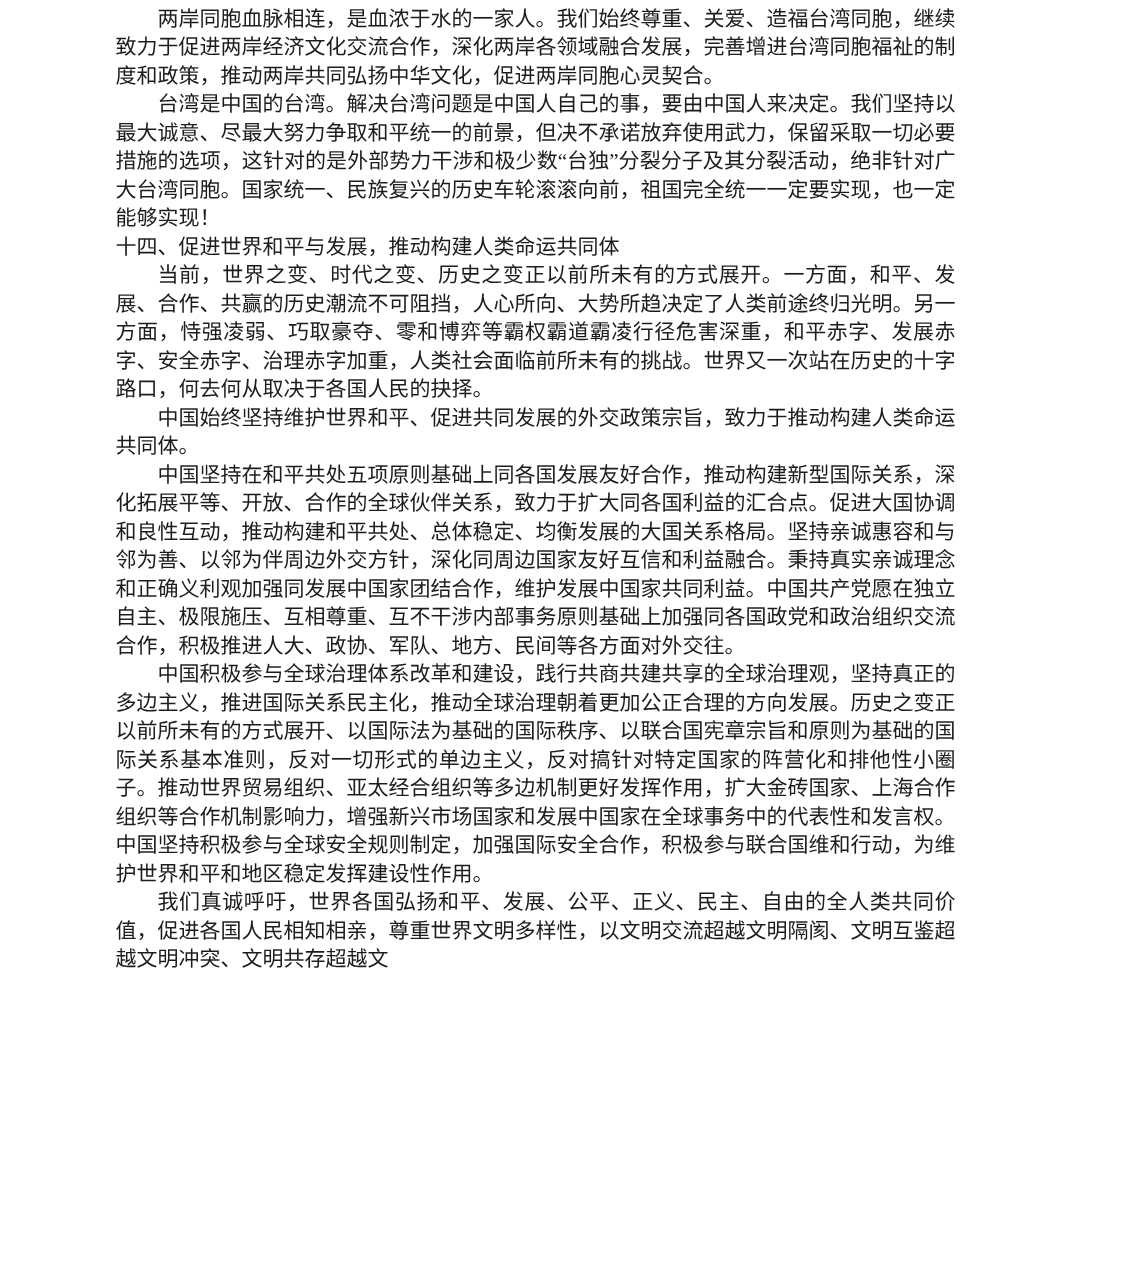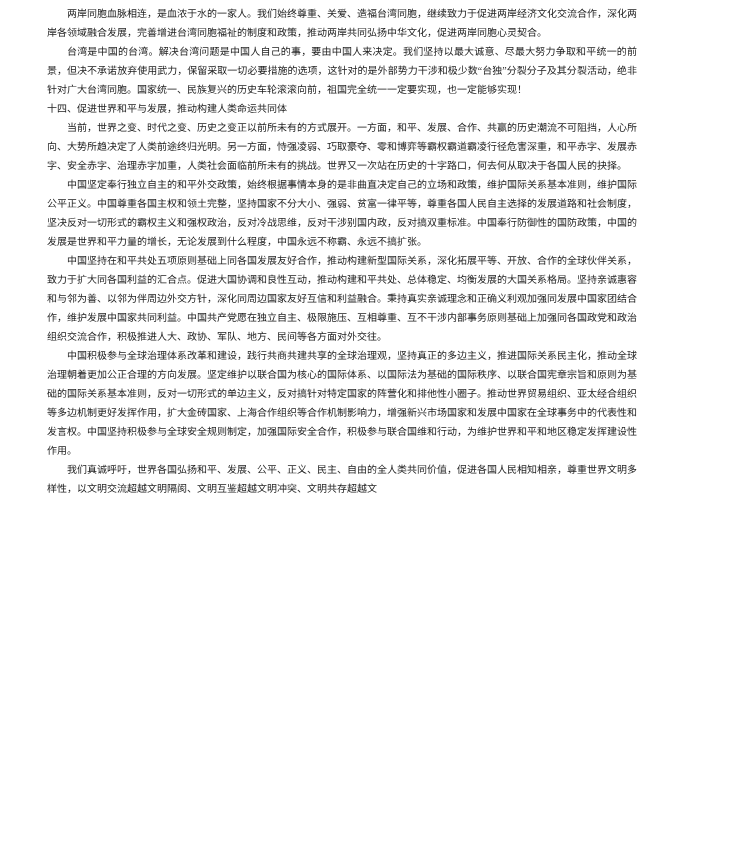--- a/index.html
+++ b/index.html
@@ -7,23 +7,23 @@
     padding: 0;
     background: #ffffff;
   }
   .page {
     position: relative;
     width: 750px;
     height: 853px;
     box-sizing: border-box;
     background: #ffffff;
     overflow: hidden;
-    padding: 4px 113px 0 47px;
+    padding: 4px 113px 0 77px;
     font-family: "Liberation Serif", "DejaVu Serif", serif;
-    font-size: 10px;
+    font-size: 14px;
     line-height: 19px;
     color: #1c1c1c;
   }
   .para {
     margin: 0;
     text-align: justify;
     text-justify: inter-ideograph;
     word-break: break-all;
   }
   .para.indent {
@@ -38,17 +38,17 @@
   }
 </style>
 </head>
 <body>
 
 <div class="page">
   <p class="para indent">两岸同胞血脉相连，是血浓于水的一家人。我们始终尊重、关爱、造福台湾同胞，继续致力于促进两岸经济文化交流合作，深化两岸各领域融合发展，完善增进台湾同胞福祉的制度和政策，推动两岸共同弘扬中华文化，促进两岸同胞心灵契合。</p>
   <p class="para indent">台湾是中国的台湾。解决台湾问题是中国人自己的事，要由中国人来决定。我们坚持以最大诚意、尽最大努力争取和平统一的前景，但决不承诺放弃使用武力，保留采取一切必要措施的选项，这针对的是外部势力干涉和极少数“台独”分裂分子及其分裂活动，绝非针对广大台湾同胞。国家统一、民族复兴的历史车轮滚滚向前，祖国完全统一一定要实现，也一定能够实现！</p>
   <p class="para heading">十四、促进世界和平与发展，推动构建人类命运共同体</p>
   <p class="para indent">当前，世界之变、时代之变、历史之变正以前所未有的方式展开。一方面，和平、发展、合作、共赢的历史潮流不可阻挡，人心所向、大势所趋决定了人类前途终归光明。另一方面，恃强凌弱、巧取豪夺、零和博弈等霸权霸道霸凌行径危害深重，和平赤字、发展赤字、安全赤字、治理赤字加重，人类社会面临前所未有的挑战。世界又一次站在历史的十字路口，何去何从取决于各国人民的抉择。</p>
-  <p class="para indent">中国坚定奉行独立自主的和平外交政策，始终根据事情本身的是非曲直决定自己的立场和政策，维护国际关系基本准则，维护国际公平正义。中国尊重各国主权和领土完整，坚持国家不分大小、强弱、贫富一律平等，尊重各国人民自主选择的发展道路和社会制度，坚决反对一切形式的霸权主义和强权政治，反对冷战思维，反对干涉别国内政，反对搞双重标准。中国奉行防御性的国防政策，中国的发展是世界和平力量的增长，无论发展到什么程度，中国永远不称霸、永远不搞扩张。</p>
+  <p class="para indent">中国始终坚持维护世界和平、促进共同发展的外交政策宗旨，致力于推动构建人类命运共同体。</p>
   <p class="para indent">中国坚持在和平共处五项原则基础上同各国发展友好合作，推动构建新型国际关系，深化拓展平等、开放、合作的全球伙伴关系，致力于扩大同各国利益的汇合点。促进大国协调和良性互动，推动构建和平共处、总体稳定、均衡发展的大国关系格局。坚持亲诚惠容和与邻为善、以邻为伴周边外交方针，深化同周边国家友好互信和利益融合。秉持真实亲诚理念和正确义利观加强同发展中国家团结合作，维护发展中国家共同利益。中国共产党愿在独立自主、极限施压、互相尊重、互不干涉内部事务原则基础上加强同各国政党和政治组织交流合作，积极推进人大、政协、军队、地方、民间等各方面对外交往。</p>
-  <p class="para indent">中国积极参与全球治理体系改革和建设，践行共商共建共享的全球治理观，坚持真正的多边主义，推进国际关系民主化，推动全球治理朝着更加公正合理的方向发展。坚定维护以联合国为核心的国际体系、以国际法为基础的国际秩序、以联合国宪章宗旨和原则为基础的国际关系基本准则，反对一切形式的单边主义，反对搞针对特定国家的阵营化和排他性小圈子。推动世界贸易组织、亚太经合组织等多边机制更好发挥作用，扩大金砖国家、上海合作组织等合作机制影响力，增强新兴市场国家和发展中国家在全球事务中的代表性和发言权。中国坚持积极参与全球安全规则制定，加强国际安全合作，积极参与联合国维和行动，为维护世界和平和地区稳定发挥建设性作用。</p>
+  <p class="para indent">中国积极参与全球治理体系改革和建设，践行共商共建共享的全球治理观，坚持真正的多边主义，推进国际关系民主化，推动全球治理朝着更加公正合理的方向发展。历史之变正以前所未有的方式展开、以国际法为基础的国际秩序、以联合国宪章宗旨和原则为基础的国际关系基本准则，反对一切形式的单边主义，反对搞针对特定国家的阵营化和排他性小圈子。推动世界贸易组织、亚太经合组织等多边机制更好发挥作用，扩大金砖国家、上海合作组织等合作机制影响力，增强新兴市场国家和发展中国家在全球事务中的代表性和发言权。中国坚持积极参与全球安全规则制定，加强国际安全合作，积极参与联合国维和行动，为维护世界和平和地区稳定发挥建设性作用。</p>
   <p class="para indent">我们真诚呼吁，世界各国弘扬和平、发展、公平、正义、民主、自由的全人类共同价值，促进各国人民相知相亲，尊重世界文明多样性，以文明交流超越文明隔阂、文明互鉴超越文明冲突、文明共存超越文</p>
 </div>
 
 </body></html>

